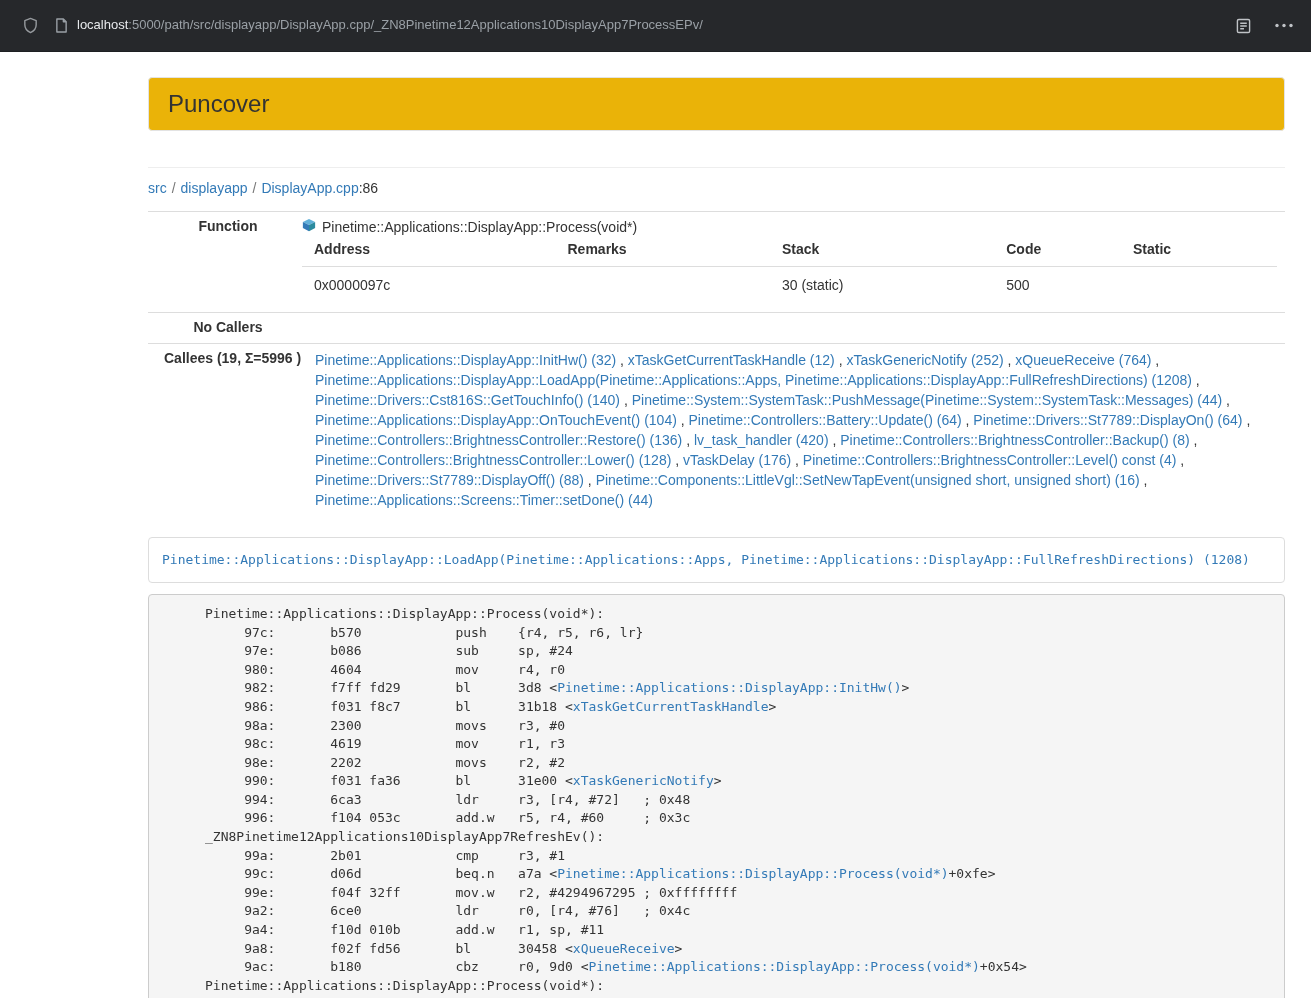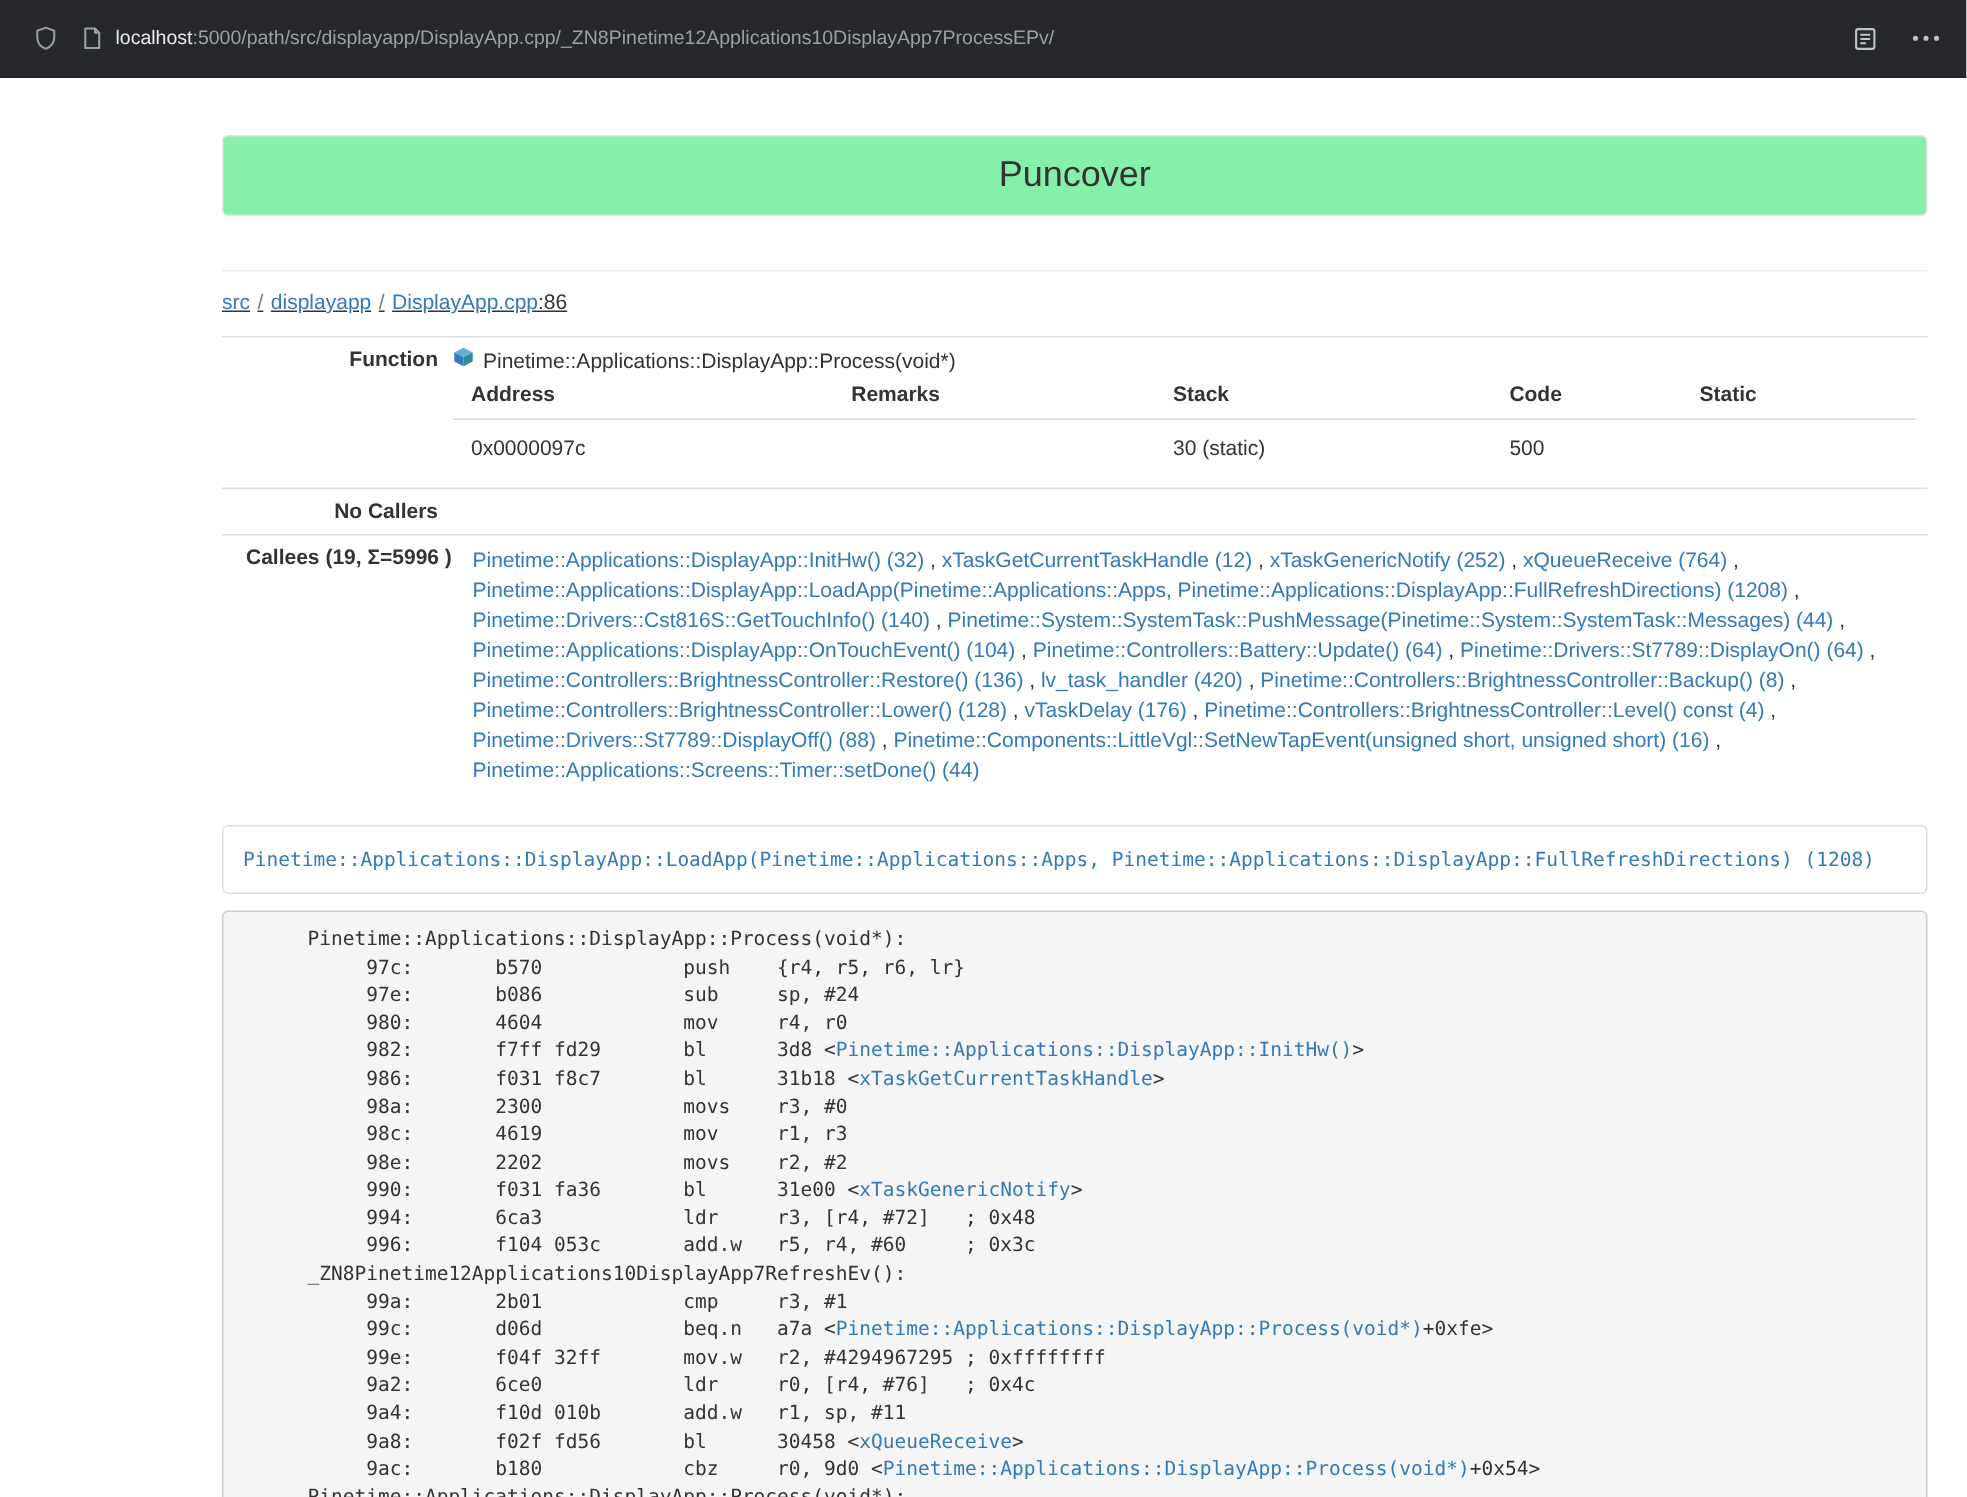--- a/index.html
+++ b/index.html
@@ -15,31 +15,31 @@
   .urlbar { display:flex; align-items:center; margin-left:16px; flex:1; min-width:0;
     font-size:13px; white-space:nowrap; overflow:hidden; }
   .urlbar .doc-wrap { display:flex; align-items:center; margin-right:9px; }
   .urlbar .host { color:#e8eaed; }
   .urlbar .path { color:#9aa0a6; }
   .top-icons { display:flex; align-items:center; gap:24px; margin-right:6px; }
   .top-icons span { display:flex; align-items:center; }
 
   
   .container { width:1137px; margin-left:148px; }
-  .title-panel { margin-top:38px; background:#86efac; border:1px solid #e3e3e3;
-    border-radius:4px; padding:13px 19px;text-align:center; }
+  .title-panel { margin-top:25px; background:#eab308; border:1px solid #e3e3e3;
+    border-radius:4px; padding:13px 19px; }
   .title-panel h1 { font-size:24px; font-weight:400; line-height:26px; color:#333; }
   hr.rule { border:none; border-top:1px solid #eee; margin:36px 0 10px; }
 
-  .breadcrumb { line-height:20px;text-decoration:underline; }
+  .breadcrumb { line-height:20px; }
   .breadcrumb .sep { color:#777; margin:0 5px; }
   .breadcrumb .line-no { color:#333; }
 
   table.fn { width:100%; border-collapse:collapse; margin-top:13px; table-layout:fixed; }
-  table.fn > tbody > tr > th { width:152px; text-align:right; vertical-align:top;
+  table.fn > tbody > tr > th { width:152px; text-align:center; vertical-align:top;
     font-weight:700; padding:5px 8px 5px 16px; border-top:1px solid #ddd; white-space:nowrap; }
   table.fn > tbody > tr > td { vertical-align:top; padding:5px 8px 5px 2px;
     border-top:1px solid #ddd; }
 
   .fn-name-row { display:flex; align-items:center; gap:6px; line-height:20px; }
 
   table.inner { width:100%; border-collapse:collapse; margin-top:1px; table-layout:fixed; }
   table.inner th { text-align:left; font-weight:700; padding:2px 8px 6px 12px;
     border-bottom:1px solid #ddd; }
   table.inner td { padding:9px 8px 11px 12px; }

